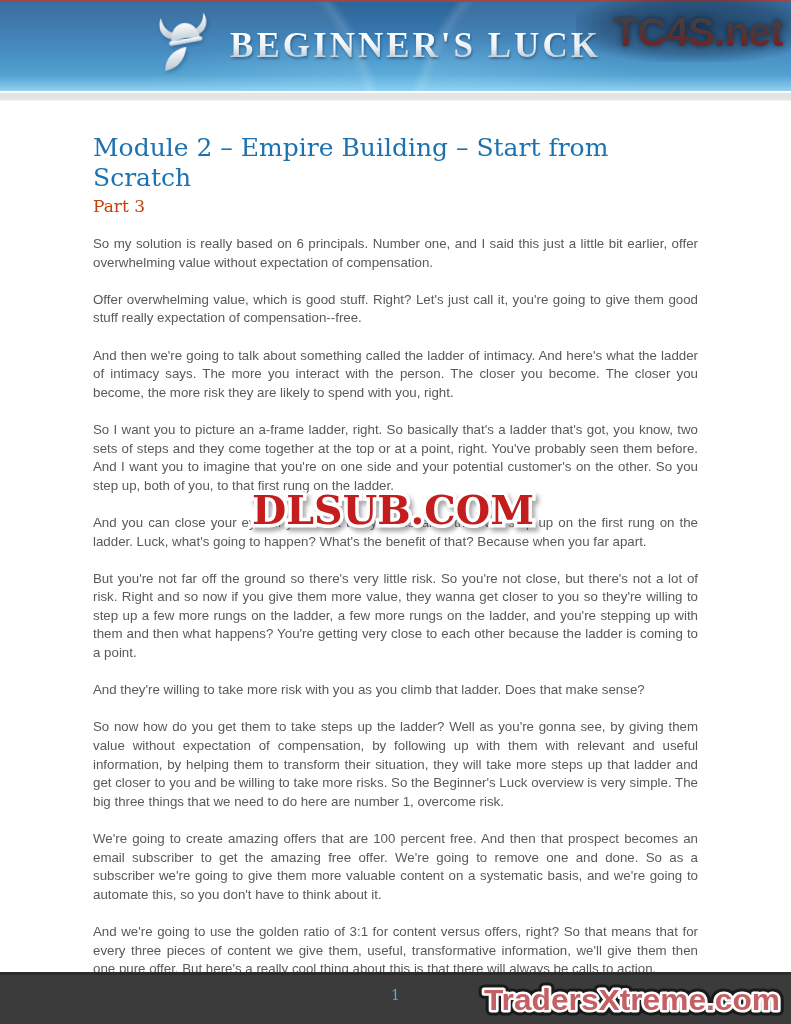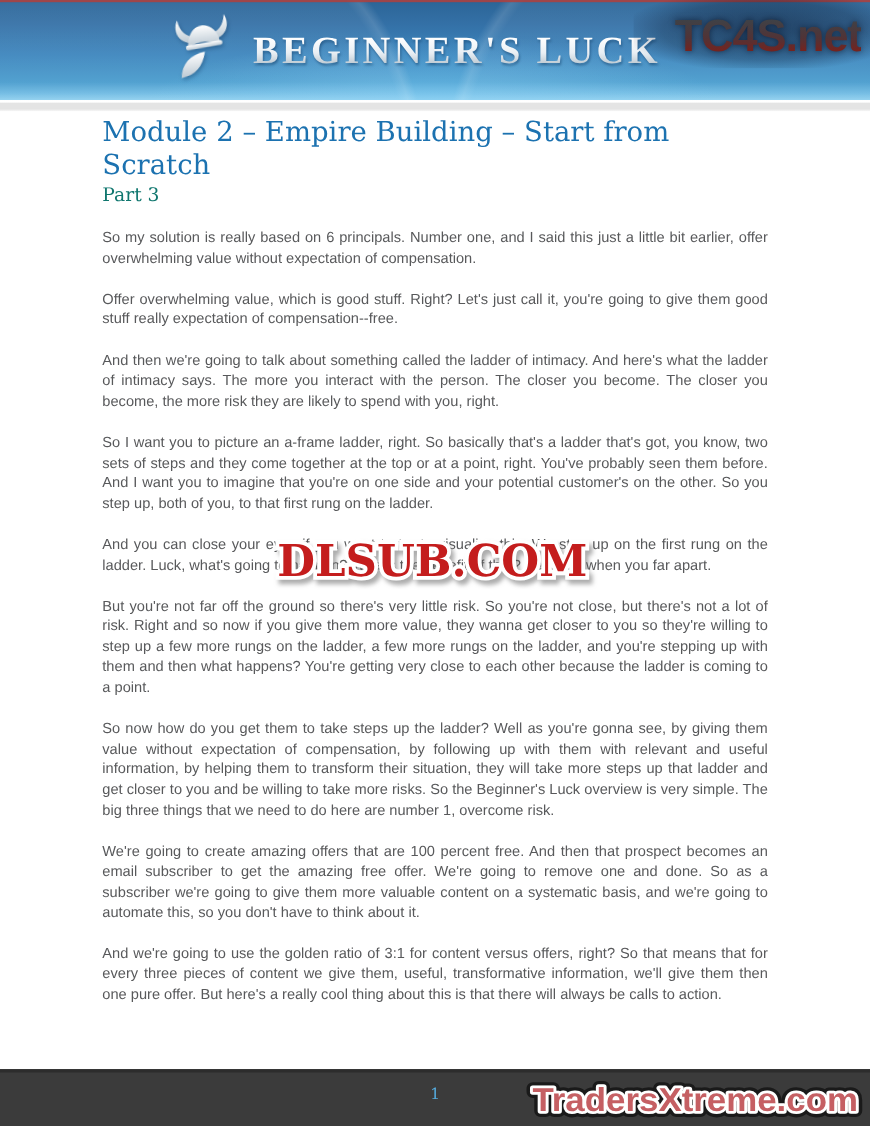--- a/index.html
+++ b/index.html
@@ -54,26 +54,26 @@
     position:absolute; top:91px; left:0; width:791px; height:10px;
     background:linear-gradient(180deg,#ffffff 0 20%,#e4e4e4 25% 80%,#f7f7f7 100%);
   }
 
   
   .content {
     position:absolute; top:101px; left:0; width:791px;
     padding:0 93px; box-sizing:border-box;
   }
   .doc-title {
-    margin:4px 0 0; font-family:"DejaVu Serif", serif; font-weight:normal;
+    margin:32px 0 0; font-family:"DejaVu Serif", serif; font-weight:normal;
     font-size:25px; line-height:1.2; color:#1c72b0;
   }
   .doc-subtitle {
     margin:3px 0 0; font-family:"DejaVu Serif", serif; font-weight:normal;
-    font-size:17px; color:#0f766e;
+    font-size:17px; color:#c2410c;
   }
   .paragraphs { margin-top:19px; }
   .paragraphs p {
     margin:0 0 18.6px; font-size:13.3px; line-height:18.6px;
     color:#58595b; text-align:justify;
   }
 
   
   .dlsub {
     position:absolute; left:243px; top:481px; z-index:5;
@@ -141,20 +141,21 @@
   <div class="content">
     <h1 class="doc-title">Module 2 – Empire Building – Start from Scratch</h1>
     <h2 class="doc-subtitle">Part 3</h2>
     <div class="paragraphs">
       <p>So my solution is really based on 6 principals. Number one, and I said this just a little bit earlier, offer overwhelming value without expectation of compensation.</p>
       <p>Offer overwhelming value, which is good stuff. Right? Let's just call it, you're going to give them good stuff really expectation of compensation--free.</p>
       <p>And then we're going to talk about something called the ladder of intimacy. And here's what the ladder of intimacy says. The more you interact with the person. The closer you become. The closer you become, the more risk they are likely to spend with you, right.</p>
       <p>So I want you to picture an a-frame ladder, right. So basically that's a ladder that's got, you know, two sets of steps and they come together at the top or at a point, right. You've probably seen them before. And I want you to imagine that you're on one side and your potential customer's on the other. So you step up, both of you, to that first rung on the ladder.</p>
       <p>And you can close your eyes if you want to try to visualize this. We step up on the first rung on the ladder. Luck, what's going to happen? What's the benefit of that? Because when you far apart.</p>
       <p>But you're not far off the ground so there's very little risk. So you're not close, but there's not a lot of risk. Right and so now if you give them more value, they wanna get closer to you so they're willing to step up a few more rungs on the ladder, a few more rungs on the ladder, and you're stepping up with them and then what happens? You're getting very close to each other because the ladder is coming to a point.</p>
+      <p>And they're willing to take more risk with you as you climb that ladder. Does that make sense?</p>
       <p>So now how do you get them to take steps up the ladder? Well as you're gonna see, by giving them value without expectation of compensation, by following up with them with relevant and useful information, by helping them to transform their situation, they will take more steps up that ladder and get closer to you and be willing to take more risks. So the Beginner's Luck overview is very simple. The big three things that we need to do here are number 1, overcome risk.</p>
       <p>We're going to create amazing offers that are 100 percent free. And then that prospect becomes an email subscriber to get the amazing free offer. We're going to remove one and done. So as a subscriber we're going to give them more valuable content on a systematic basis, and we're going to automate this, so you don't have to think about it.</p>
       <p>And we're going to use the golden ratio of 3:1 for content versus offers, right? So that means that for every three pieces of content we give them, useful, transformative information, we'll give them then one pure offer. But here's a really cool thing about this is that there will always be calls to action.</p>
     </div>
   </div>
 
   <svg class="dlsub" width="300" height="58" viewBox="0 0 300 58">
     <text x="150" y="43" text-anchor="middle" textLength="282" lengthAdjust="spacingAndGlyphs">DLSUB.COM</text>
   </svg>
 

